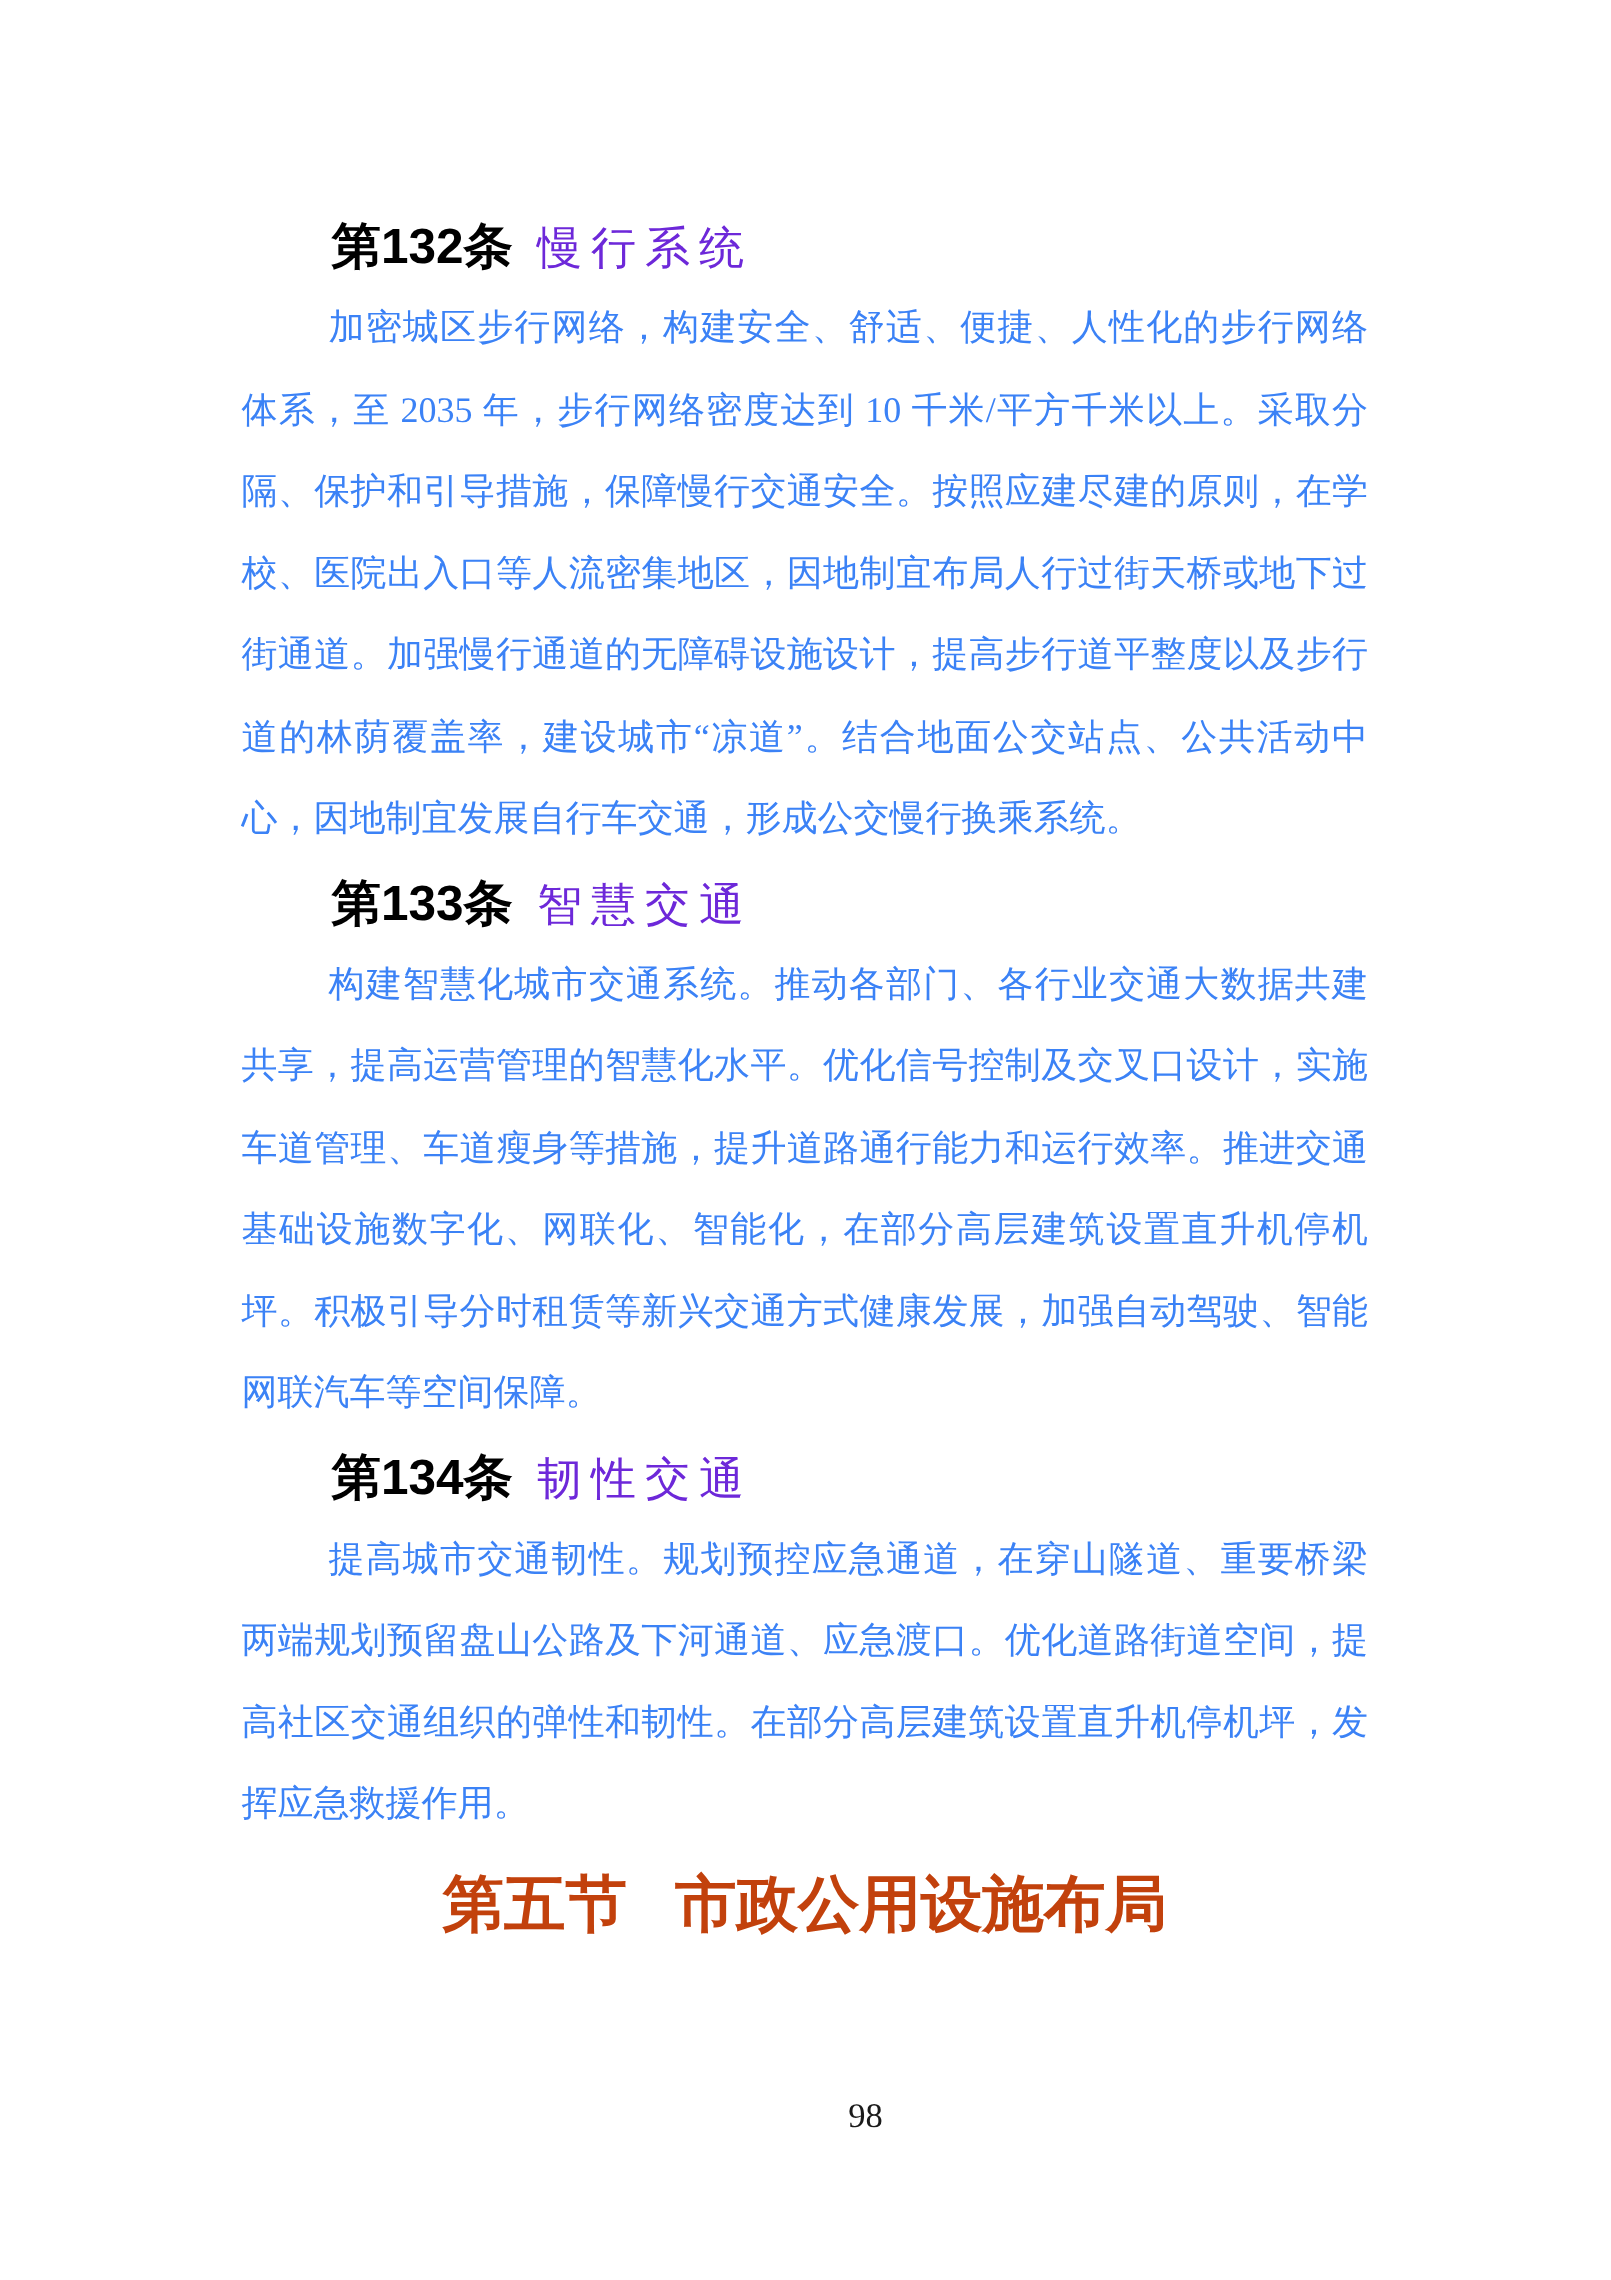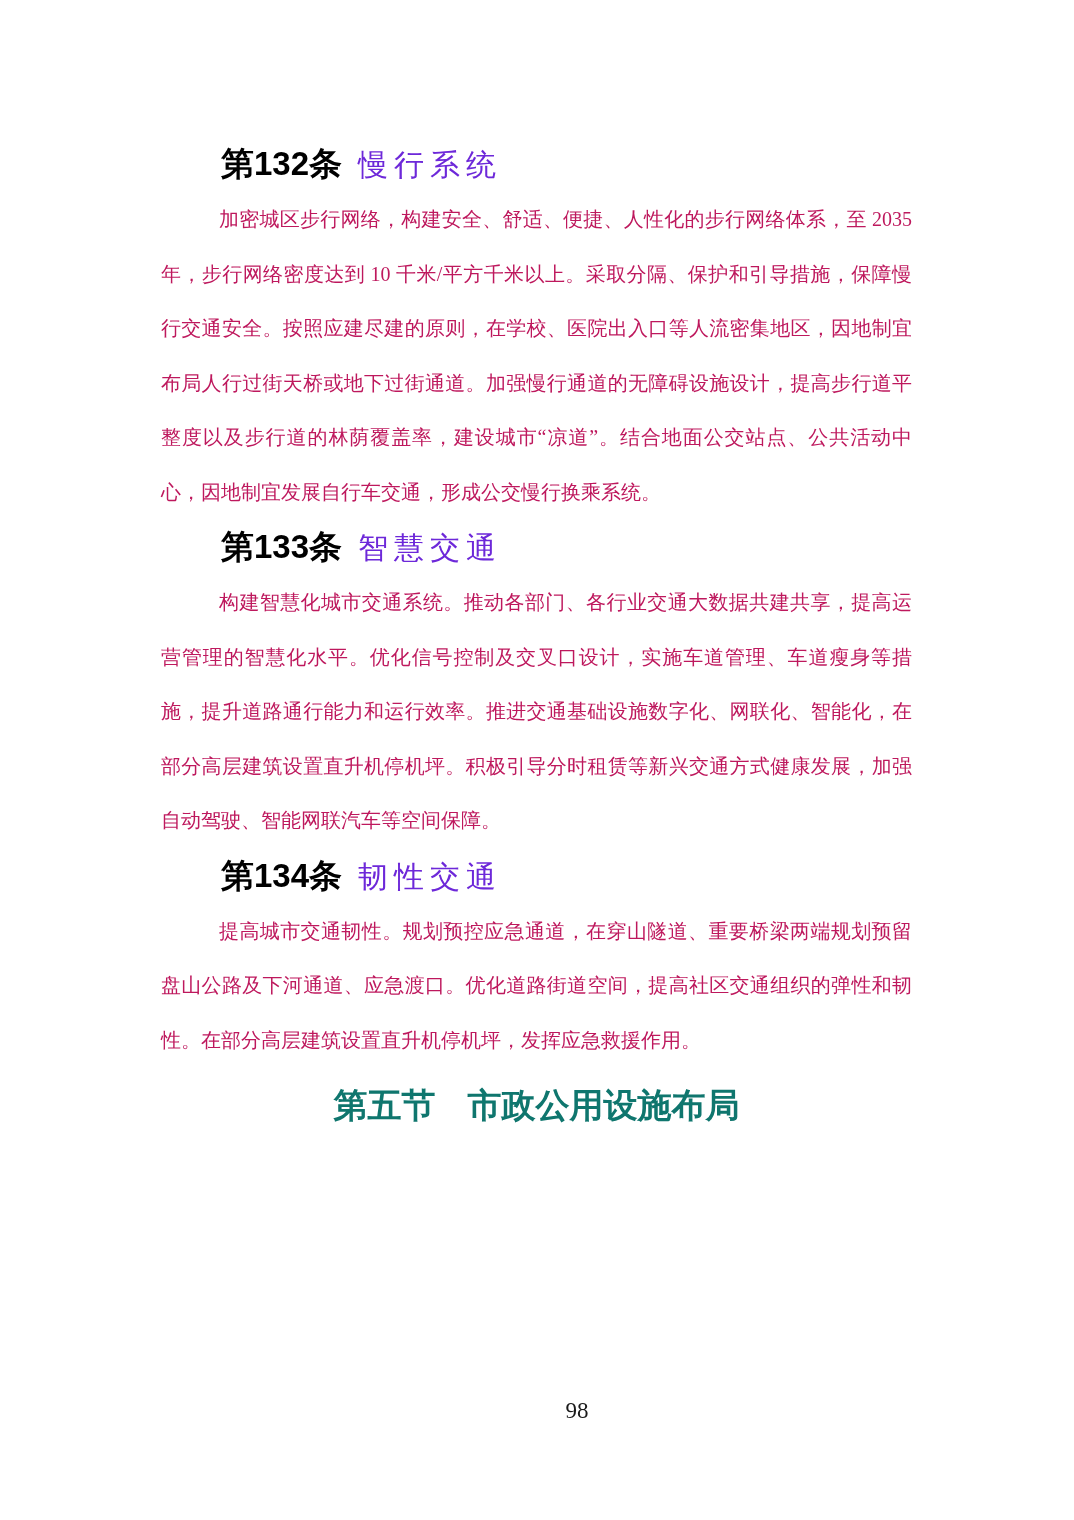--- a/index.html
+++ b/index.html
@@ -41,36 +41,36 @@
   .article-title {
     font-family: "Liberation Serif", "DejaVu Serif", serif;
     font-weight: normal;
     font-size: 30px;
     letter-spacing: 6px;
     margin-left: 16px;
     color: #6d28d9;
   }
   .para {
     margin: 0;
-    font-size: 20px;
+    font-size: 24px;
     line-height: 54.5px;
     text-align: justify;
     text-justify: inter-ideograph;
     text-indent: 58px;
-    color: #be185d;
+    color: #3b82f6;
     word-break: break-all;
   }
   .section-heading {
     margin-top: 10px;
     line-height: 56px;
     text-align: center;
     font-weight: bold;
     font-family: "Liberation Sans", "DejaVu Sans", sans-serif;
-    font-size: 34px;
-    color: #0f766e;
+    font-size: 41px;
+    color: #c2410c;
   }
   .section-title { margin-left: 32px; }
   .page-number {
     position: absolute;
     left: 0;
     top: 1398px;
     width: 100%;
     text-align: center;
     font-size: 23px;
     font-family: "Liberation Serif", "DejaVu Serif", serif;

